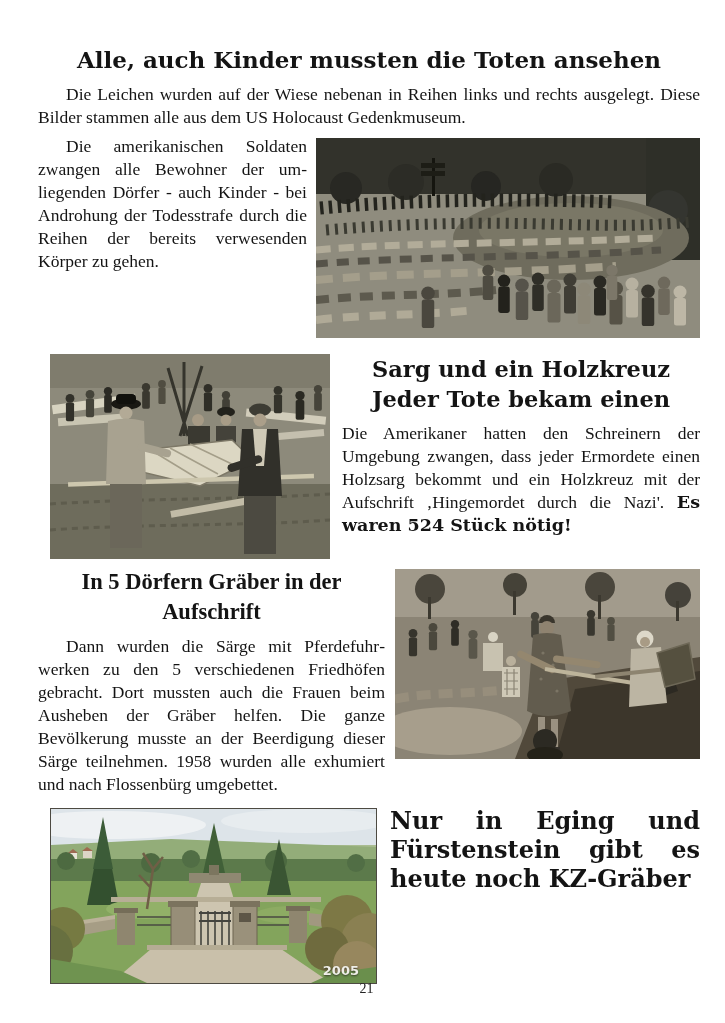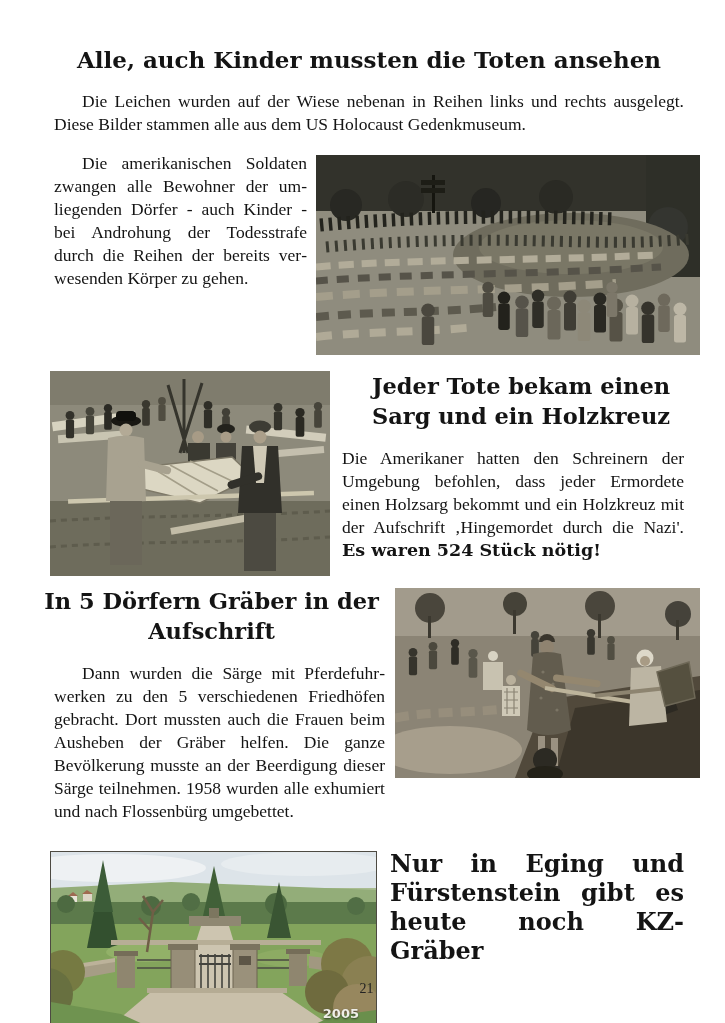--- a/index.html
+++ b/index.html
@@ -11,21 +11,21 @@
     padding:46px 25px 0 38px;
     font-family:"Liberation Serif","DejaVu Serif",serif;
     color:#141414;
     overflow:hidden;
   }
   h1.title {
     font-family:"DejaVu Serif","Liberation Serif",serif;
     font-size:23px; line-height:28px; font-weight:bold;
     text-align:center; margin:0 0 9px 0;
   }
-  p { margin:16px; }
+  p { margin:0; }
   .body-text { font-size:17.5px; line-height:23px; text-align:justify; }
   .indent { text-indent:28px; }
   .intro { margin-bottom:6px; }
 
   section { position:relative; }
   section::after { content:""; display:block; clear:both; }
 
   .photo { display:block; background:#8d8a7d; }
   .photo svg { display:block; width:100%; height:100%; }
 
@@ -45,21 +45,21 @@
     font-family:"DejaVu Serif","Liberation Serif",serif;
     font-size:22.5px; line-height:30px; font-weight:bold;
     text-align:center; margin:3px 0 8px 0;
   }
   h2.center-head span { display:block; }
   .em-strong { font-family:"DejaVu Serif","Liberation Serif",serif; font-weight:bold; }
 
   
   .sec-graves { margin-top:8px; }
   .photo-digging { float:right; width:305px; height:190px; margin:2px 0 6px 10px; }
-  .sec-graves h2 { margin:4px 0 8px 0; }
+  .sec-graves h2 { margin:4px 0 8px 0;font-family:Liberation Serif, serif; }
 
   
   .sec-today { margin-top:10px; }
   .photo-memorial {
     float:left; width:327px; height:176px; margin:2px 13px 0 12px;
     border:1px solid #4d4a42; box-sizing:border-box; position:relative;
   }
   .photo-year {
     position:absolute; right:17px; bottom:5px;
     font-family:"DejaVu Sans","Liberation Sans",sans-serif;
@@ -180,24 +180,24 @@
         <rect x="60" y="130" width="32" height="64" fill="#6b675a"></rect>
         <ellipse cx="210" cy="56" rx="11" ry="6.5" fill="#3d3c34"></ellipse>
         <circle cx="210" cy="66" r="6.5" fill="#ab9f8a"></circle>
         <path d="M192,75 L228,75 L232,142 L188,142 Z" fill="#31302a"></path>
         <path d="M203,75 L217,75 L214,112 L206,112 Z" fill="#cfc9b6"></path>
         <rect x="176" y="100" width="36" height="8" rx="4" fill="#31302a" transform="rotate(-18 212 104)"></rect>
         <rect x="194" y="142" width="32" height="58" fill="#4c4a41"></rect>
       </svg>
     </figure>
     <h2 class="center-head">
+      <span>Sarg und ein Holzkreuz</span>
       <span>Jeder Tote bekam einen</span>
-      <span>Sarg und ein Holzkreuz</span>
     </h2>
-    <p class="body-text"><span>Die Amerikaner hatten den Schreinern der Umgebung befohlen, dass jeder Ermordete einen Holzsarg bekommt und ein Holzkreuz mit der Aufschrift ‚Hingemordet durch die Nazi'.</span> <span class="em-strong">Es waren 524 Stück nötig!</span></p>
+    <p class="body-text"><span>Die Amerikaner hatten den Schreinern der Umgebung zwangen, dass jeder Ermordete einen Holzsarg bekommt und ein Holzkreuz mit der Aufschrift ‚Hingemordet durch die Nazi'.</span> <span class="em-strong">Es waren 524 Stück nötig!</span></p>
   </section>
 
   <section class="sec-graves">
     <figure class="photo photo-digging" style="margin-block:0;margin-inline:0;float:right;margin:2px 0 6px 10px;">
       <svg viewBox="0 0 305 190" preserveAspectRatio="none" aria-hidden="true">
         <defs>
             <g id="f3">
               <circle cy="-8" r="2.6"></circle>
               <rect x="-2.4" y="-5.6" width="4.8" height="11" rx="1"></rect>
             </g>

